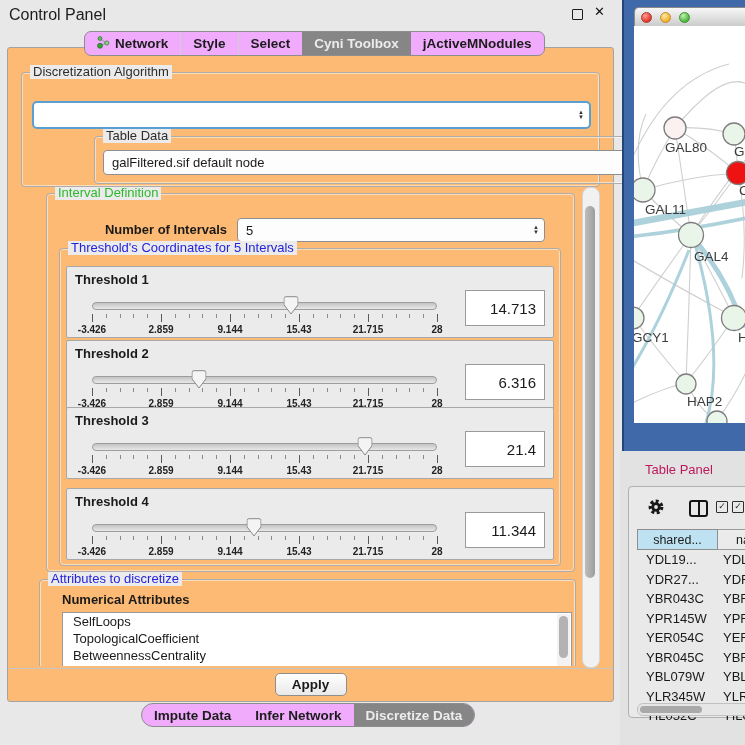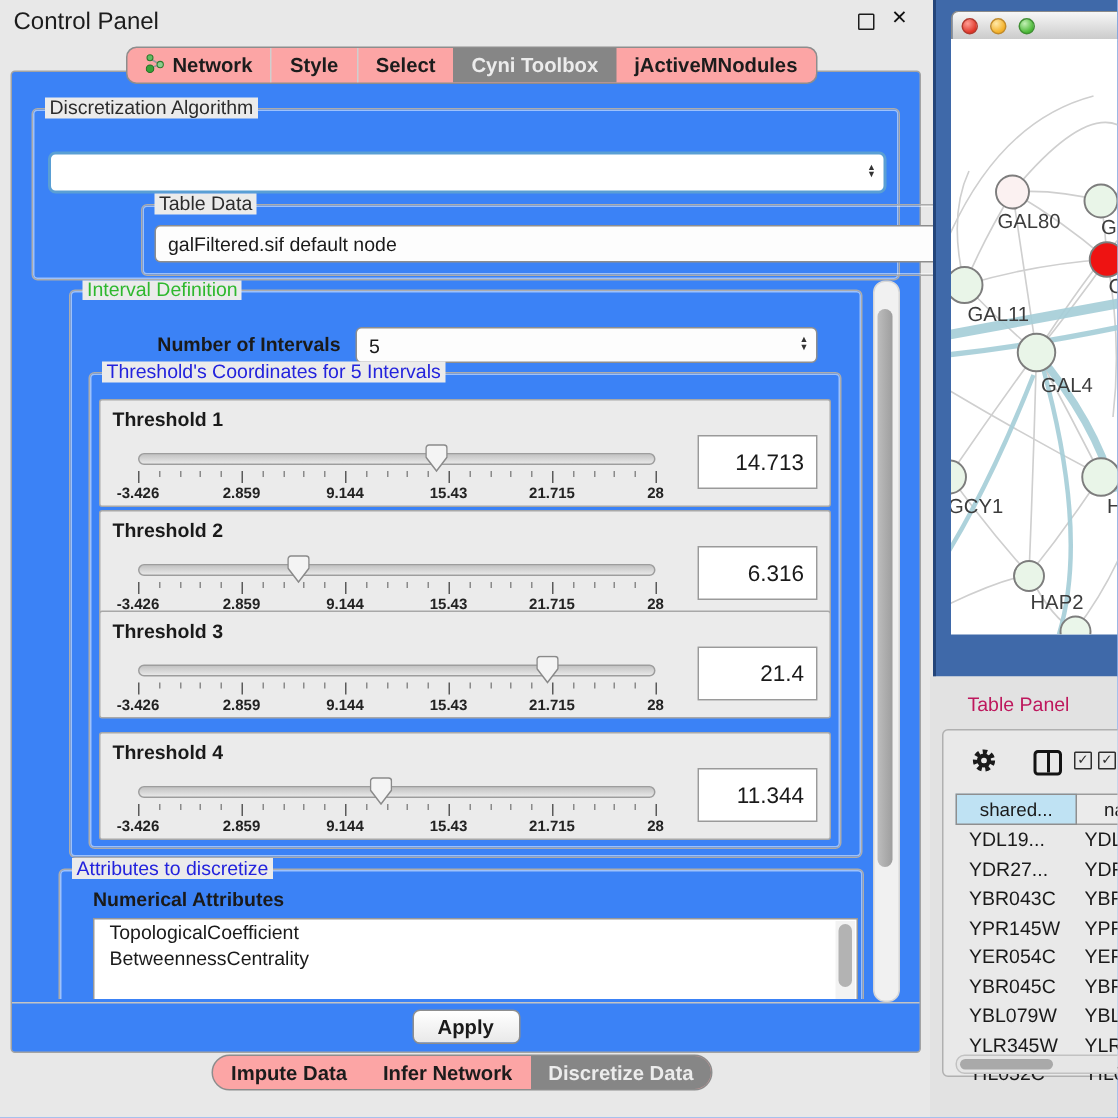--- a/index.html
+++ b/index.html
@@ -4,27 +4,27 @@
 <style>
   html,body{margin:0;padding:0;}
   body{width:745px;height:745px;overflow:hidden;background:#e8e8e8;
        font-family:"Liberation Sans","DejaVu Sans",sans-serif;color:#1a1a1a;position:relative;}
   
   #control-panel{position:absolute;left:0;top:0;width:620px;height:745px;background:#e8e8e8;}
   .cp-titlebar{position:absolute;left:0;top:0;right:0;height:26px;}
   .cp-title{position:absolute;left:9px;top:6px;font-size:16px;color:#1c1c1c;}
   .float-btn{position:absolute;right:37px;top:9px;width:9px;height:9px;border:1.5px solid #1c1c1c;border-radius:1px;}
   .close-btn{position:absolute;right:15px;top:4px;font-size:13px;font-weight:bold;color:#111;}
-  .tabbar{position:absolute;display:flex;background:#fca5a5;border:1px solid #8d8d8d;border-radius:7px;overflow:hidden;z-index:30;}
+  .tabbar{position:absolute;display:flex;background:#f0abfc;border:1px solid #8d8d8d;border-radius:7px;overflow:hidden;z-index:30;}
   #top-tabs{left:84px;top:31px;height:23px;}
   #bottom-tabs{left:141px;top:703px;height:22px;border-radius:12px;}
   .tab{display:flex;align-items:center;gap:5px;padding:0 12px;font-size:13.5px;font-weight:bold;color:#1c1c1c;white-space:nowrap;}
   .tab.selected{background:#868686;color:#ececec;}
   .tab.sep{border-left:1px solid #cfcfcf;}
-  .cp-main{position:absolute;left:7px;top:47px;width:605px;height:653px;background:#3b82f6;
+  .cp-main{position:absolute;left:7px;top:47px;width:605px;height:653px;background:#fdba74;
            border:1px solid #a3a3a3;border-radius:3px;}
   .groupbox{position:absolute;border:1px solid #acacac;border-radius:4px;box-shadow:inset 0 0 0 1px rgba(255,255,255,.5);}
   .group-label{position:absolute;top:-8px;left:8px;font-size:13px;background:#ebebeb;padding:0 3px;line-height:14px;white-space:nowrap;}
   .gl-dark{color:#2c2c2c;}
   .gl-green{color:#2eb82e;}
   .gl-blue{color:#2323dd;}
   
   #algo-group{left:13px;top:24px;width:577px;height:113px;}
   #algo-combo{position:absolute;left:10px;top:28px;width:555px;height:24px;background:#fff;
               border:2px solid #5a9fd4;border-radius:5px;}
@@ -364,20 +364,21 @@
         </div>
       </div>
 
       <div class="groupbox" id="attr-group">
         <span class="group-label gl-blue">Attributes to discretize</span>
         <span id="attr-title">Numerical Attributes</span>
         <div id="attr-list">
           <div class="lscroll">
               <div class="lthumb"></div>
             </div>
+        <div class="list-item">SelfLoops</div>
             <div class="list-item">TopologicalCoefficient</div>
             <div class="list-item">BetweennessCentrality</div>
           </div>
       </div>
     </div>
 
     <div id="main-vscroll">
       <div class="vthumb" style="top:18px;height:372px;"></div>
     </div>
 

